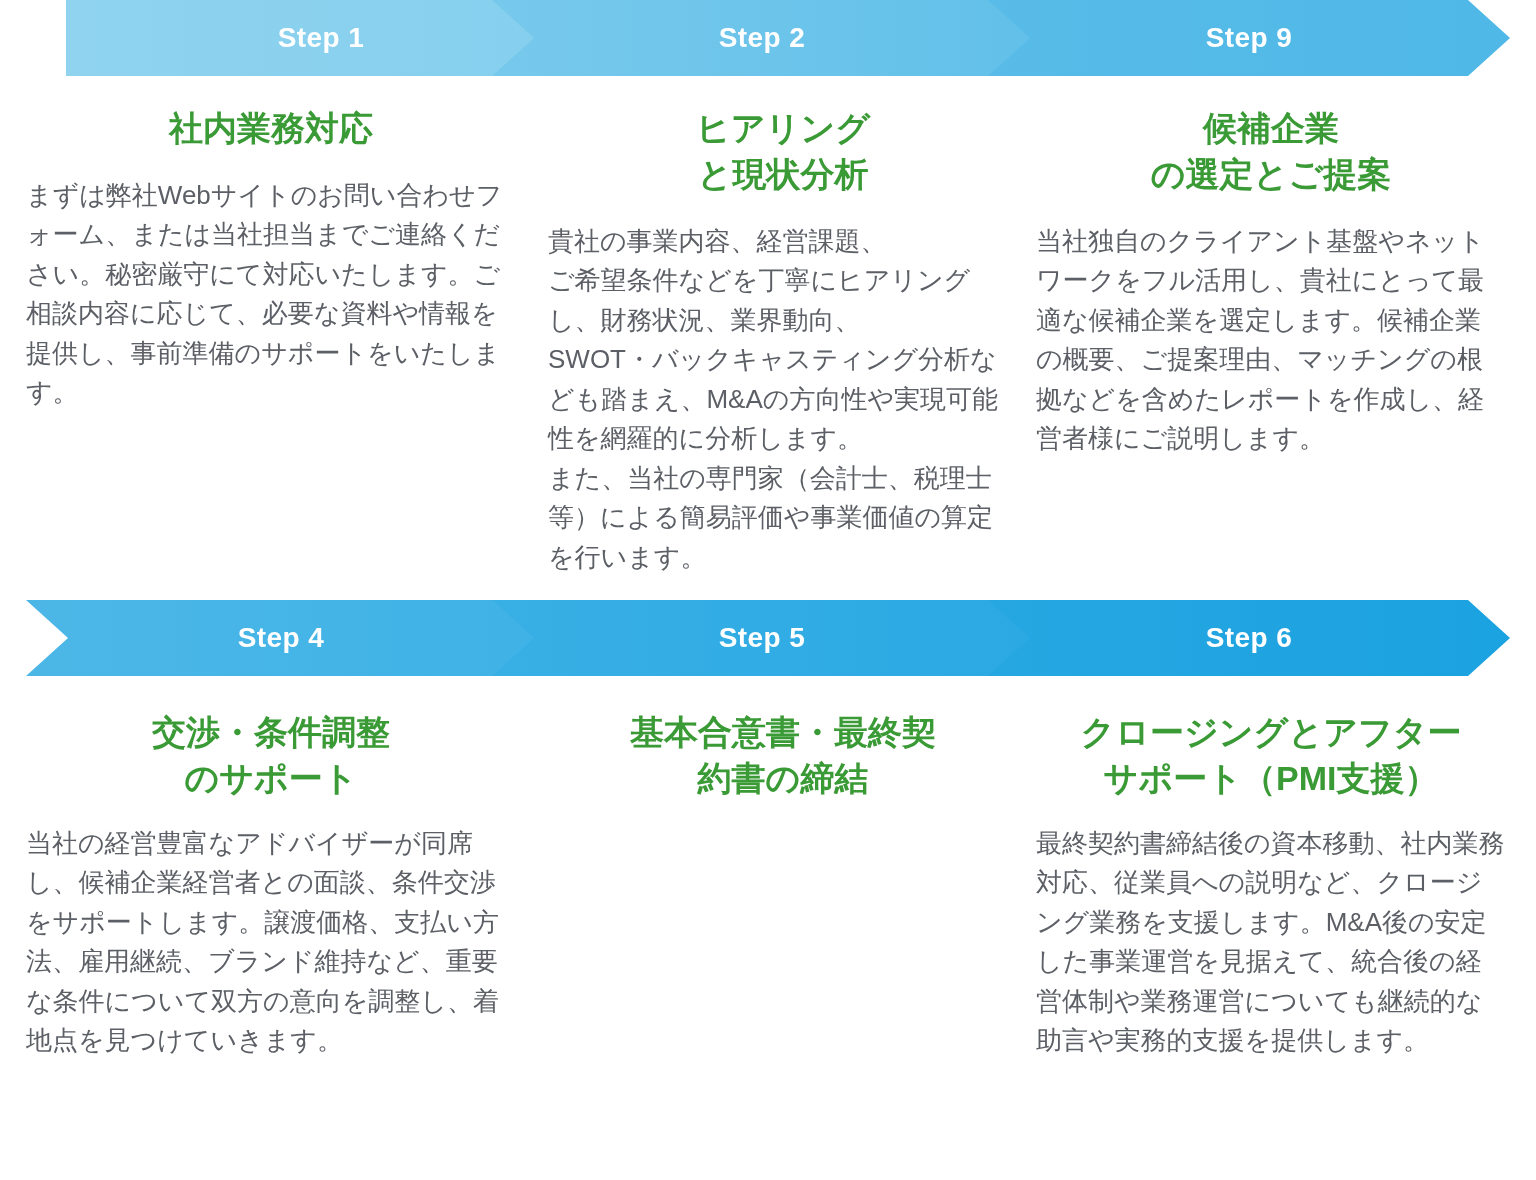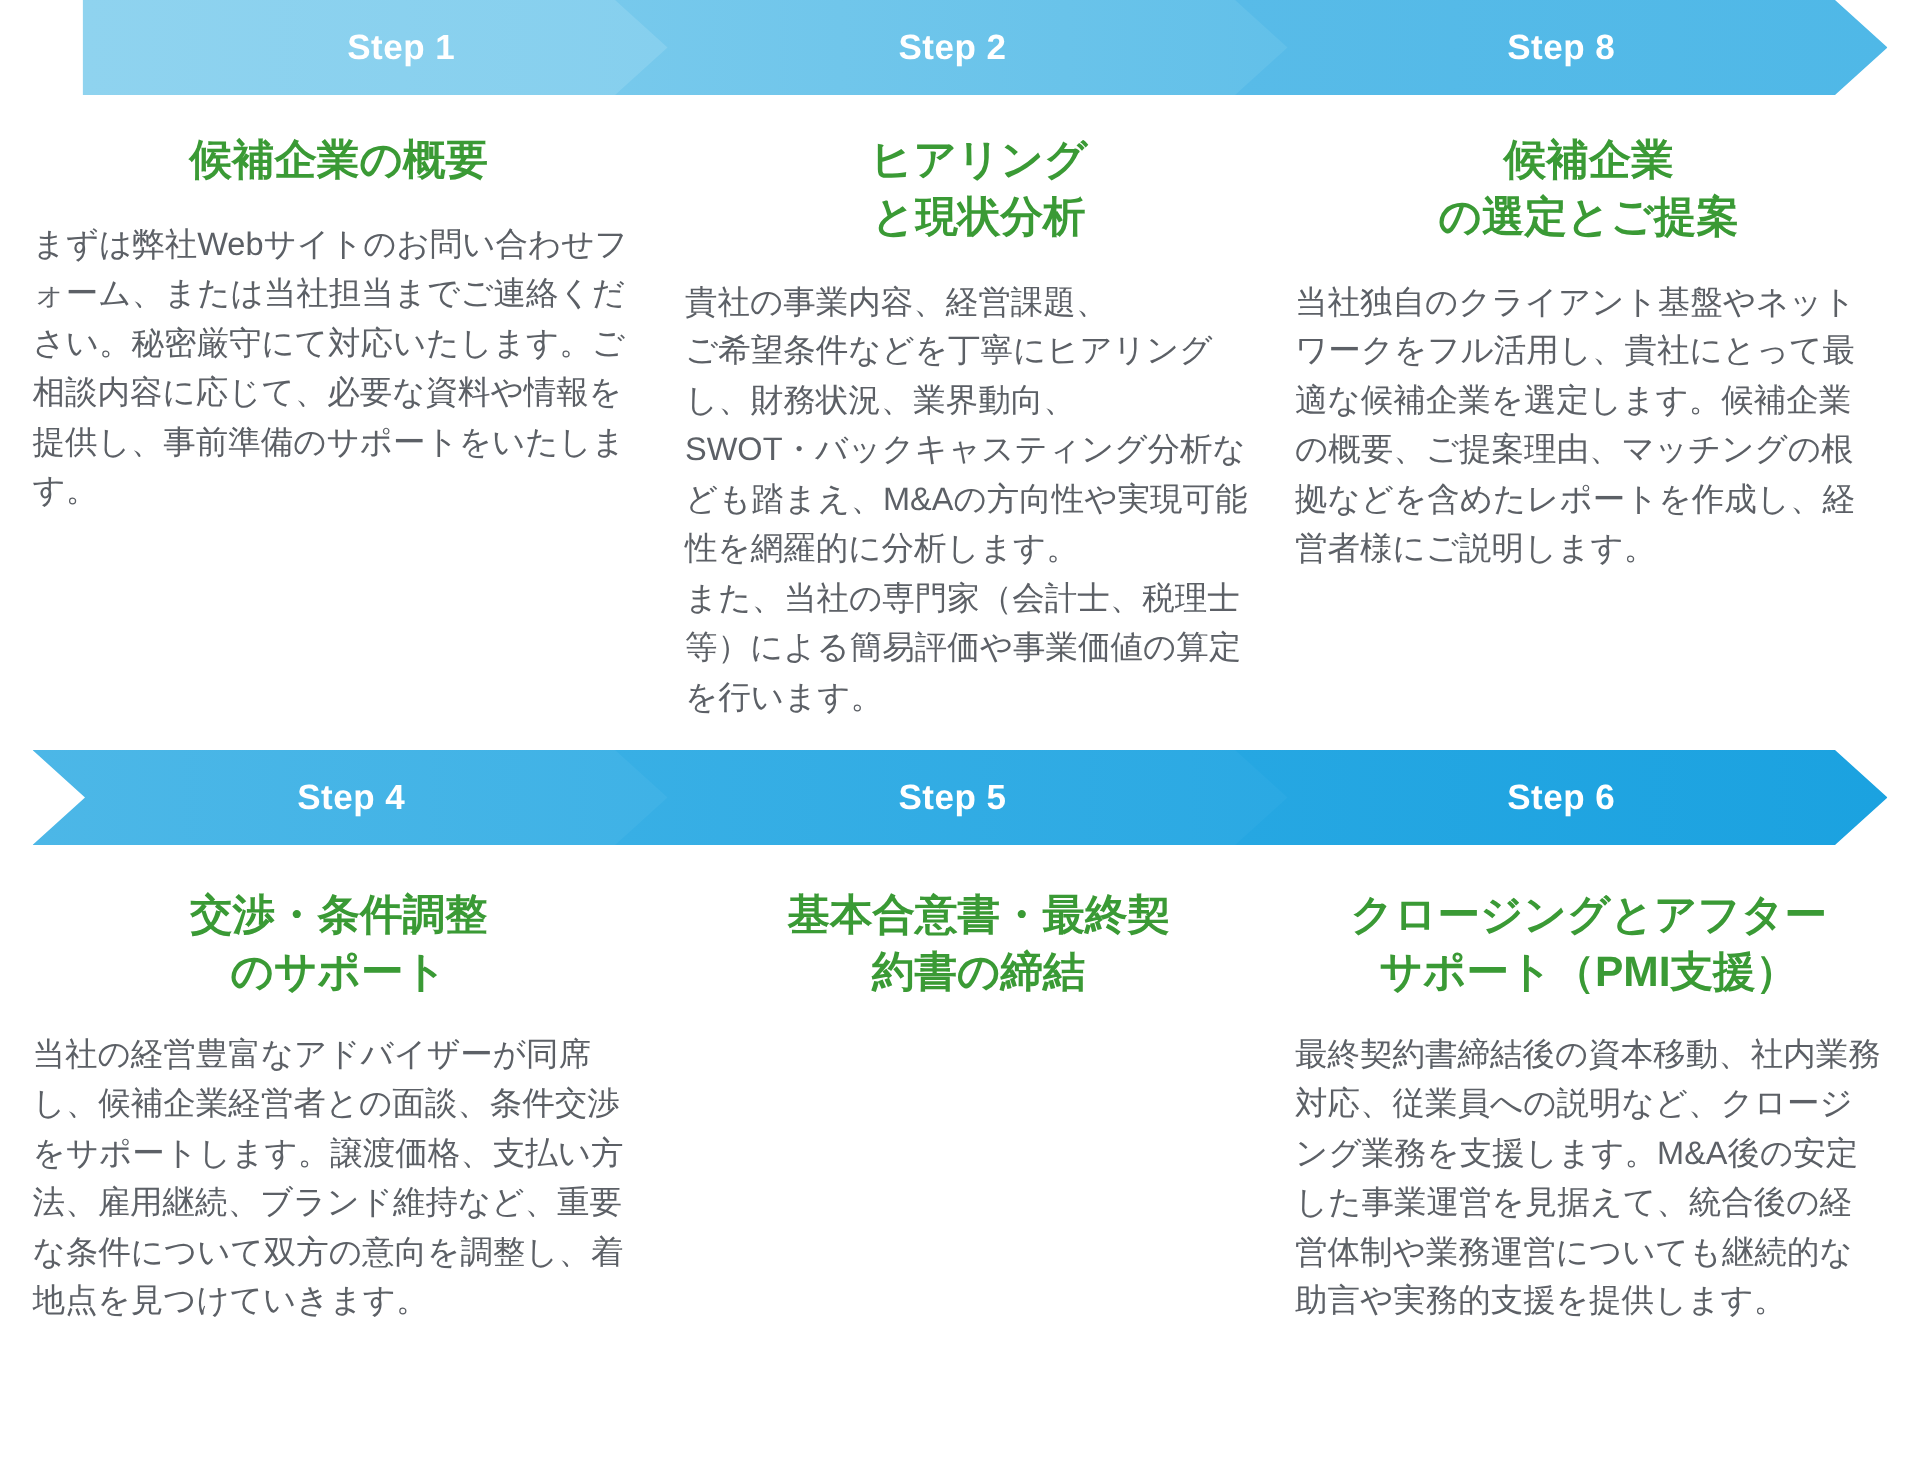--- a/index.html
+++ b/index.html
@@ -94,27 +94,27 @@
   <div class="row row-1 r1">
 
     <div class="band">
       <div class="arrow a1 g1 shp-flatL-pointR">
         <span class="steplabel">Step 1</span>
       </div>
       <div class="arrow a2 g2 shp-notchL-pointR">
         <span class="steplabel">Step 2</span>
       </div>
       <div class="arrow a3 g3 shp-notchL-pointR">
-        <span class="steplabel">Step 8</span>
+        <span class="steplabel">Step 9</span>
       </div>
     </div>
 
     <div class="cols">
       <div class="col c1">
-        <h3 class="heading">候補企業の概要</h3>
+        <h3 class="heading">社内業務対応</h3>
         <p class="body">まずは弊社Webサイトのお問い合わせフォーム、または当社担当までご連絡ください。秘密厳守にて対応いたします。ご相談内容に応じて、必要な資料や情報を提供し、事前準備のサポートをいたします。</p>
       </div>
       <div class="col c2">
         <h3 class="heading">ヒアリング
 と現状分析</h3>
         <p class="body">貴社の事業内容、経営課題、
 ご希望条件などを丁寧にヒアリングし、財務状況、業界動向、
 SWOT・バックキャスティング分析なども踏まえ、M&amp;Aの方向性や実現可能性を網羅的に分析します。
 また、当社の専門家（会計士、税理士等）による簡易評価や事業価値の算定を行います。</p>
       </div>

